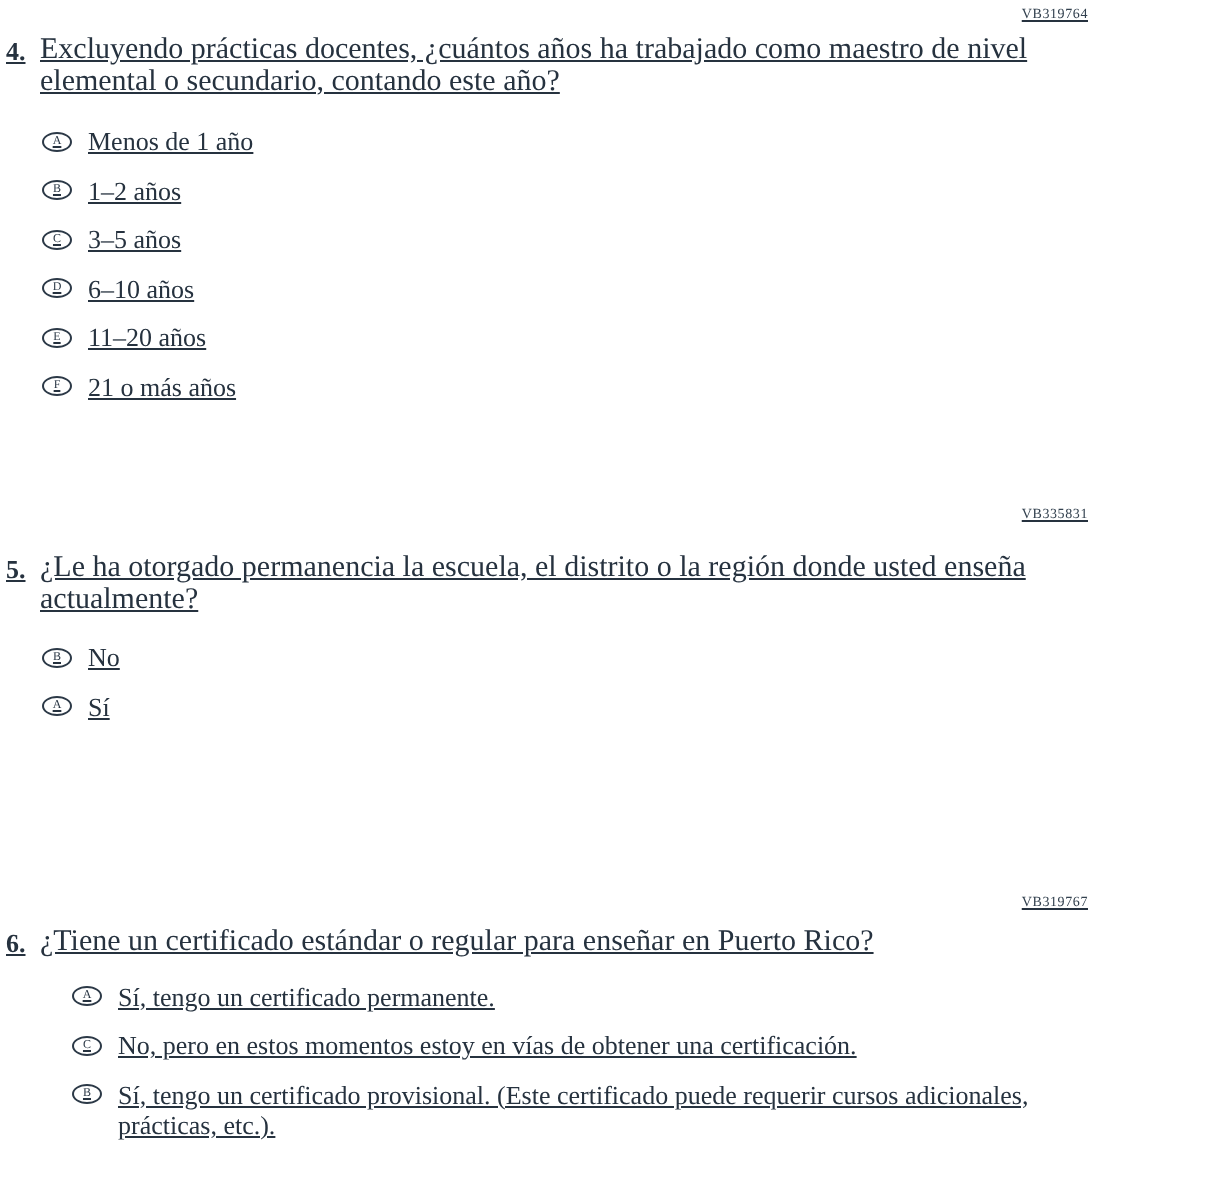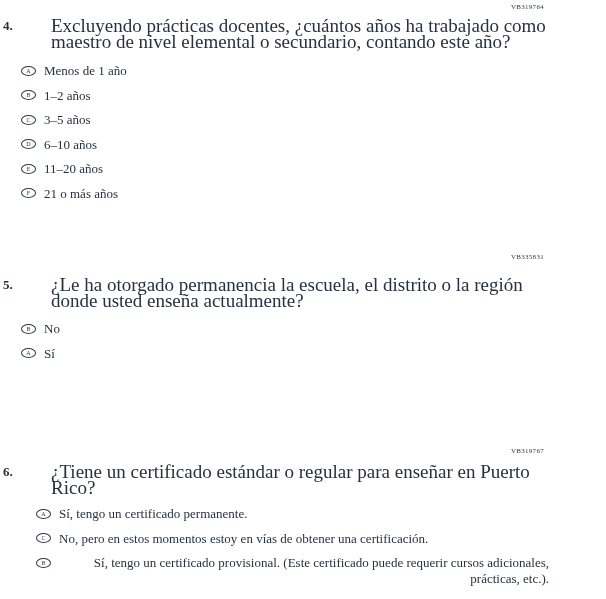--- a/index.html
+++ b/index.html
@@ -12,20 +12,21 @@
     width: 606px;
     height: 599px;
     overflow: hidden;
     font-family: "Liberation Serif", serif;
     color: #26323f;
   }
   .section {
     position: absolute;
     left: 0;
     width: 549px;
+    text-decoration: underline;
   }
   .s1 { top: 0; }
   .s2 { top: 250px; }
   .s3 { top: 444px; }
   .code {
     text-align: right;
     font-size: 7px;
     letter-spacing: 0.3px;
     padding: 3px 5px 0 0;
     color: #32404e;
@@ -38,28 +39,26 @@
   .s2 .question { margin-top: 16px; }
   .s3 .question { margin-top: 9px; }
   .qnum {
     flex: none;
     width: 17px;
     font-weight: bold;
     font-size: 13px;
     line-height: 15.5px;
   }
   .qtext {
-    font-size: 19px;
+    font-size: 15px;
     line-height: 15.5px;
     max-width: 505px;
-    margin-left: 31px;
   }
   .options {
     padding-left: 21px;
-    text-align: right;
   }
   .s1 .options { margin-top: 14px; }
   .s2 .options { margin-top: 13px; }
   .s3 .options { margin-top: 11px; padding-left: 36px; }
   .option {
     display: flex;
     align-items: flex-start;
     margin-bottom: 9px;
   }
   .bubble {

